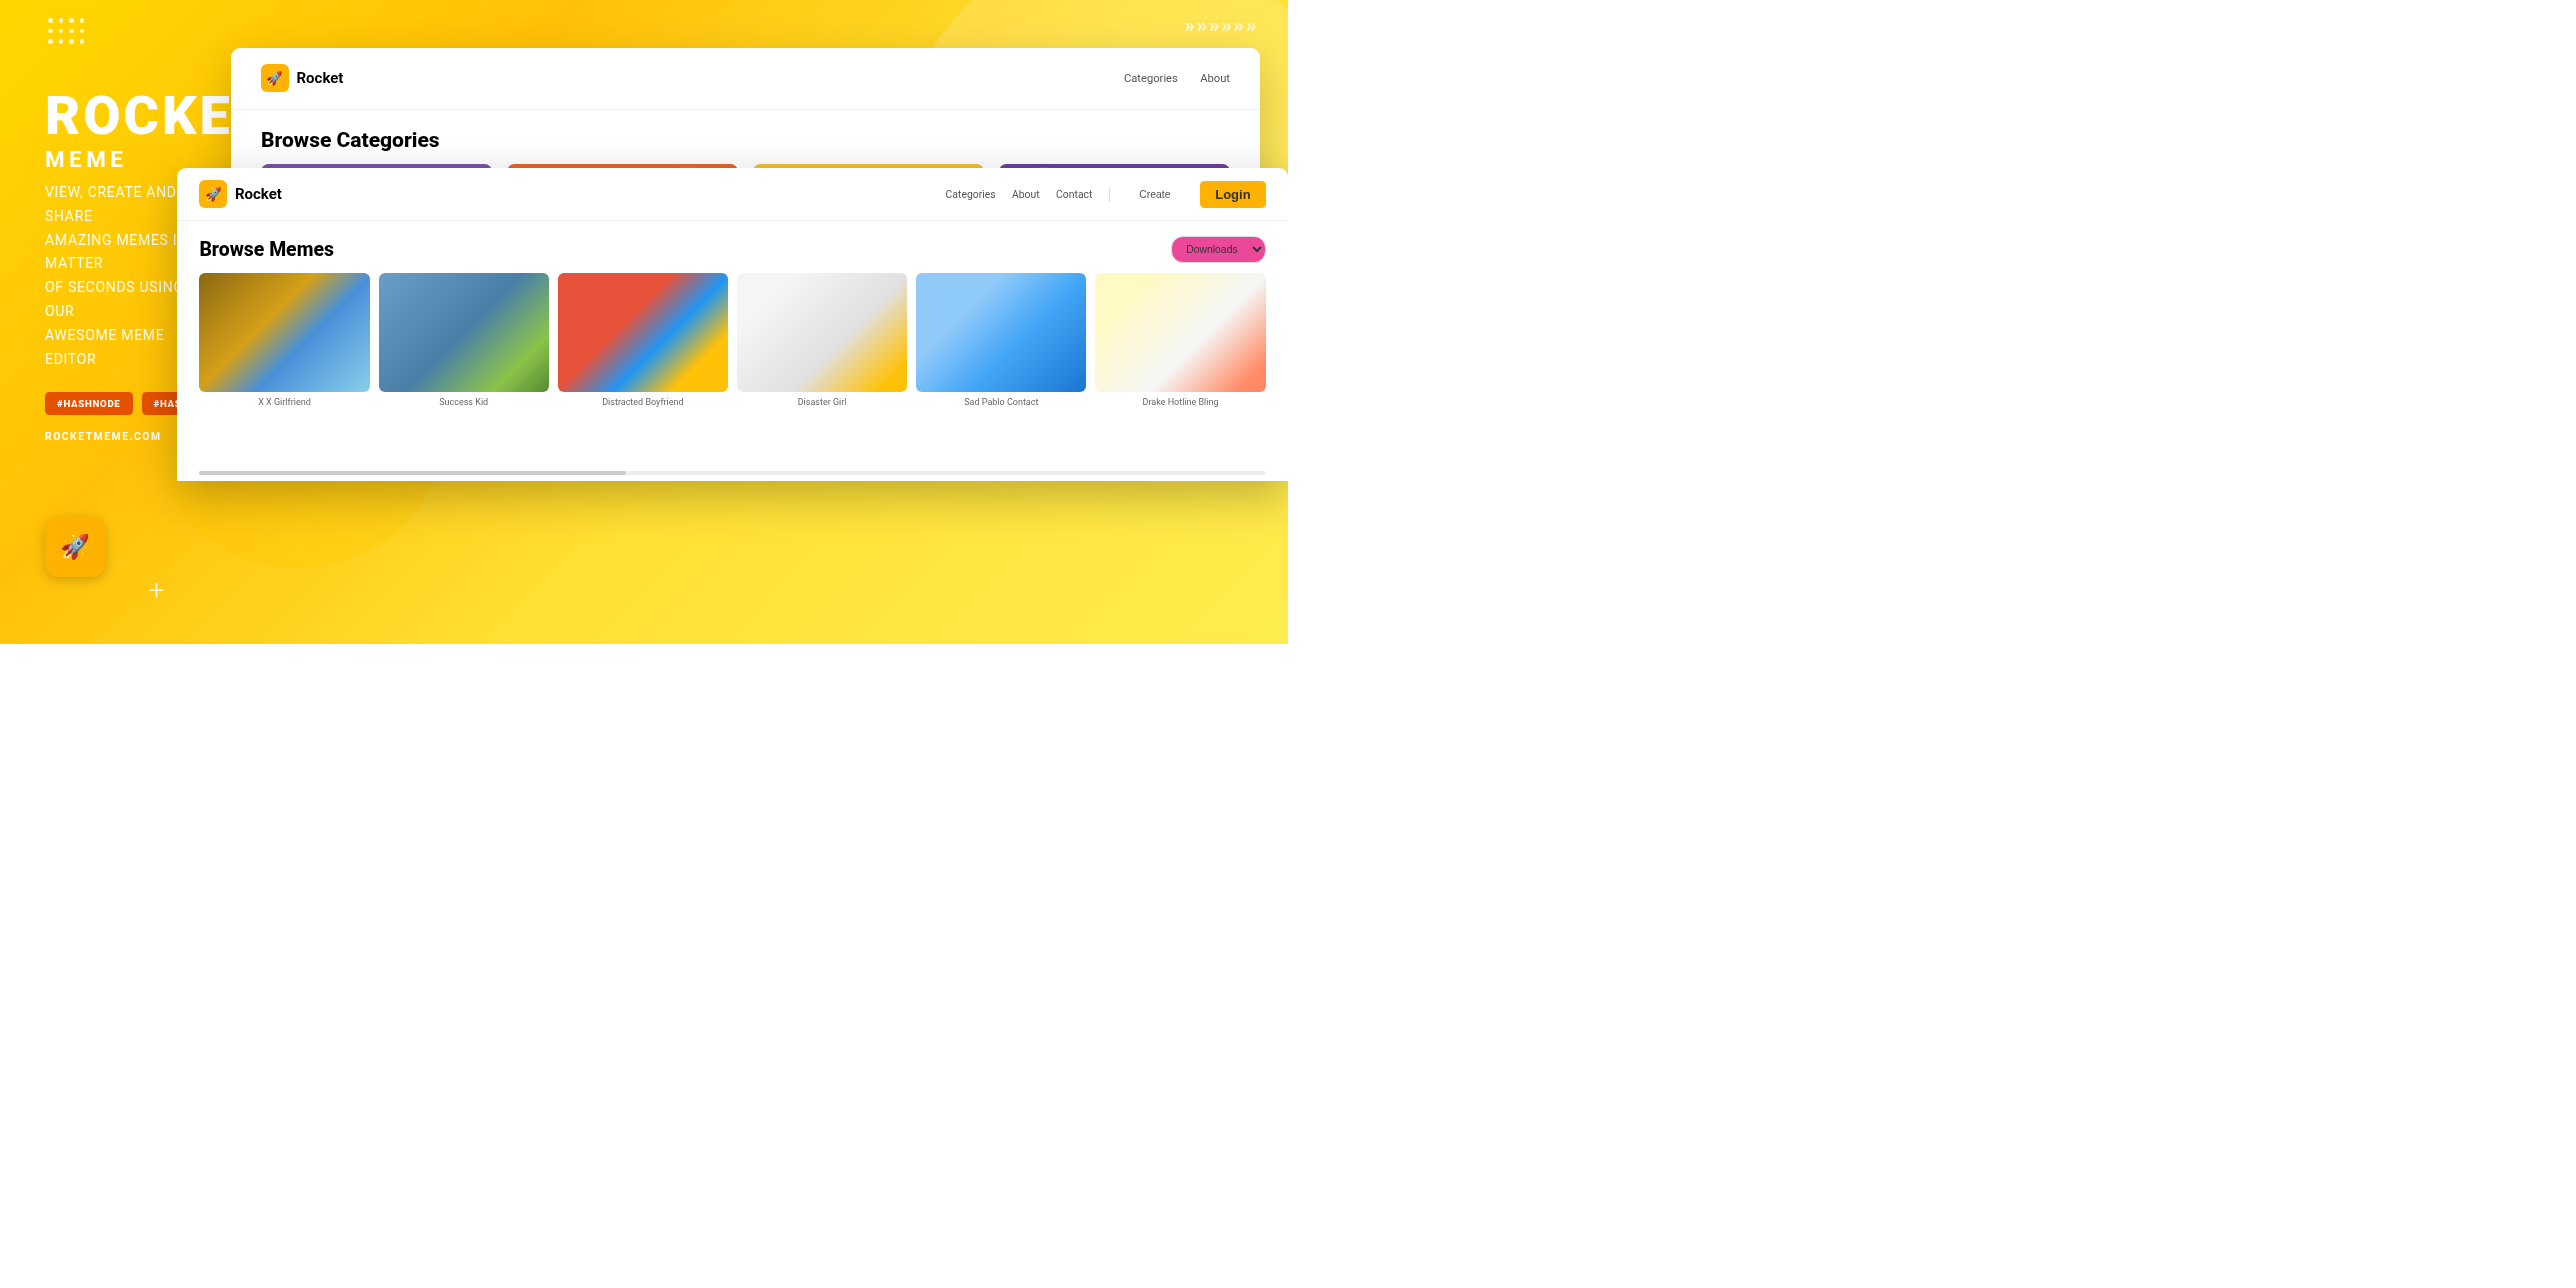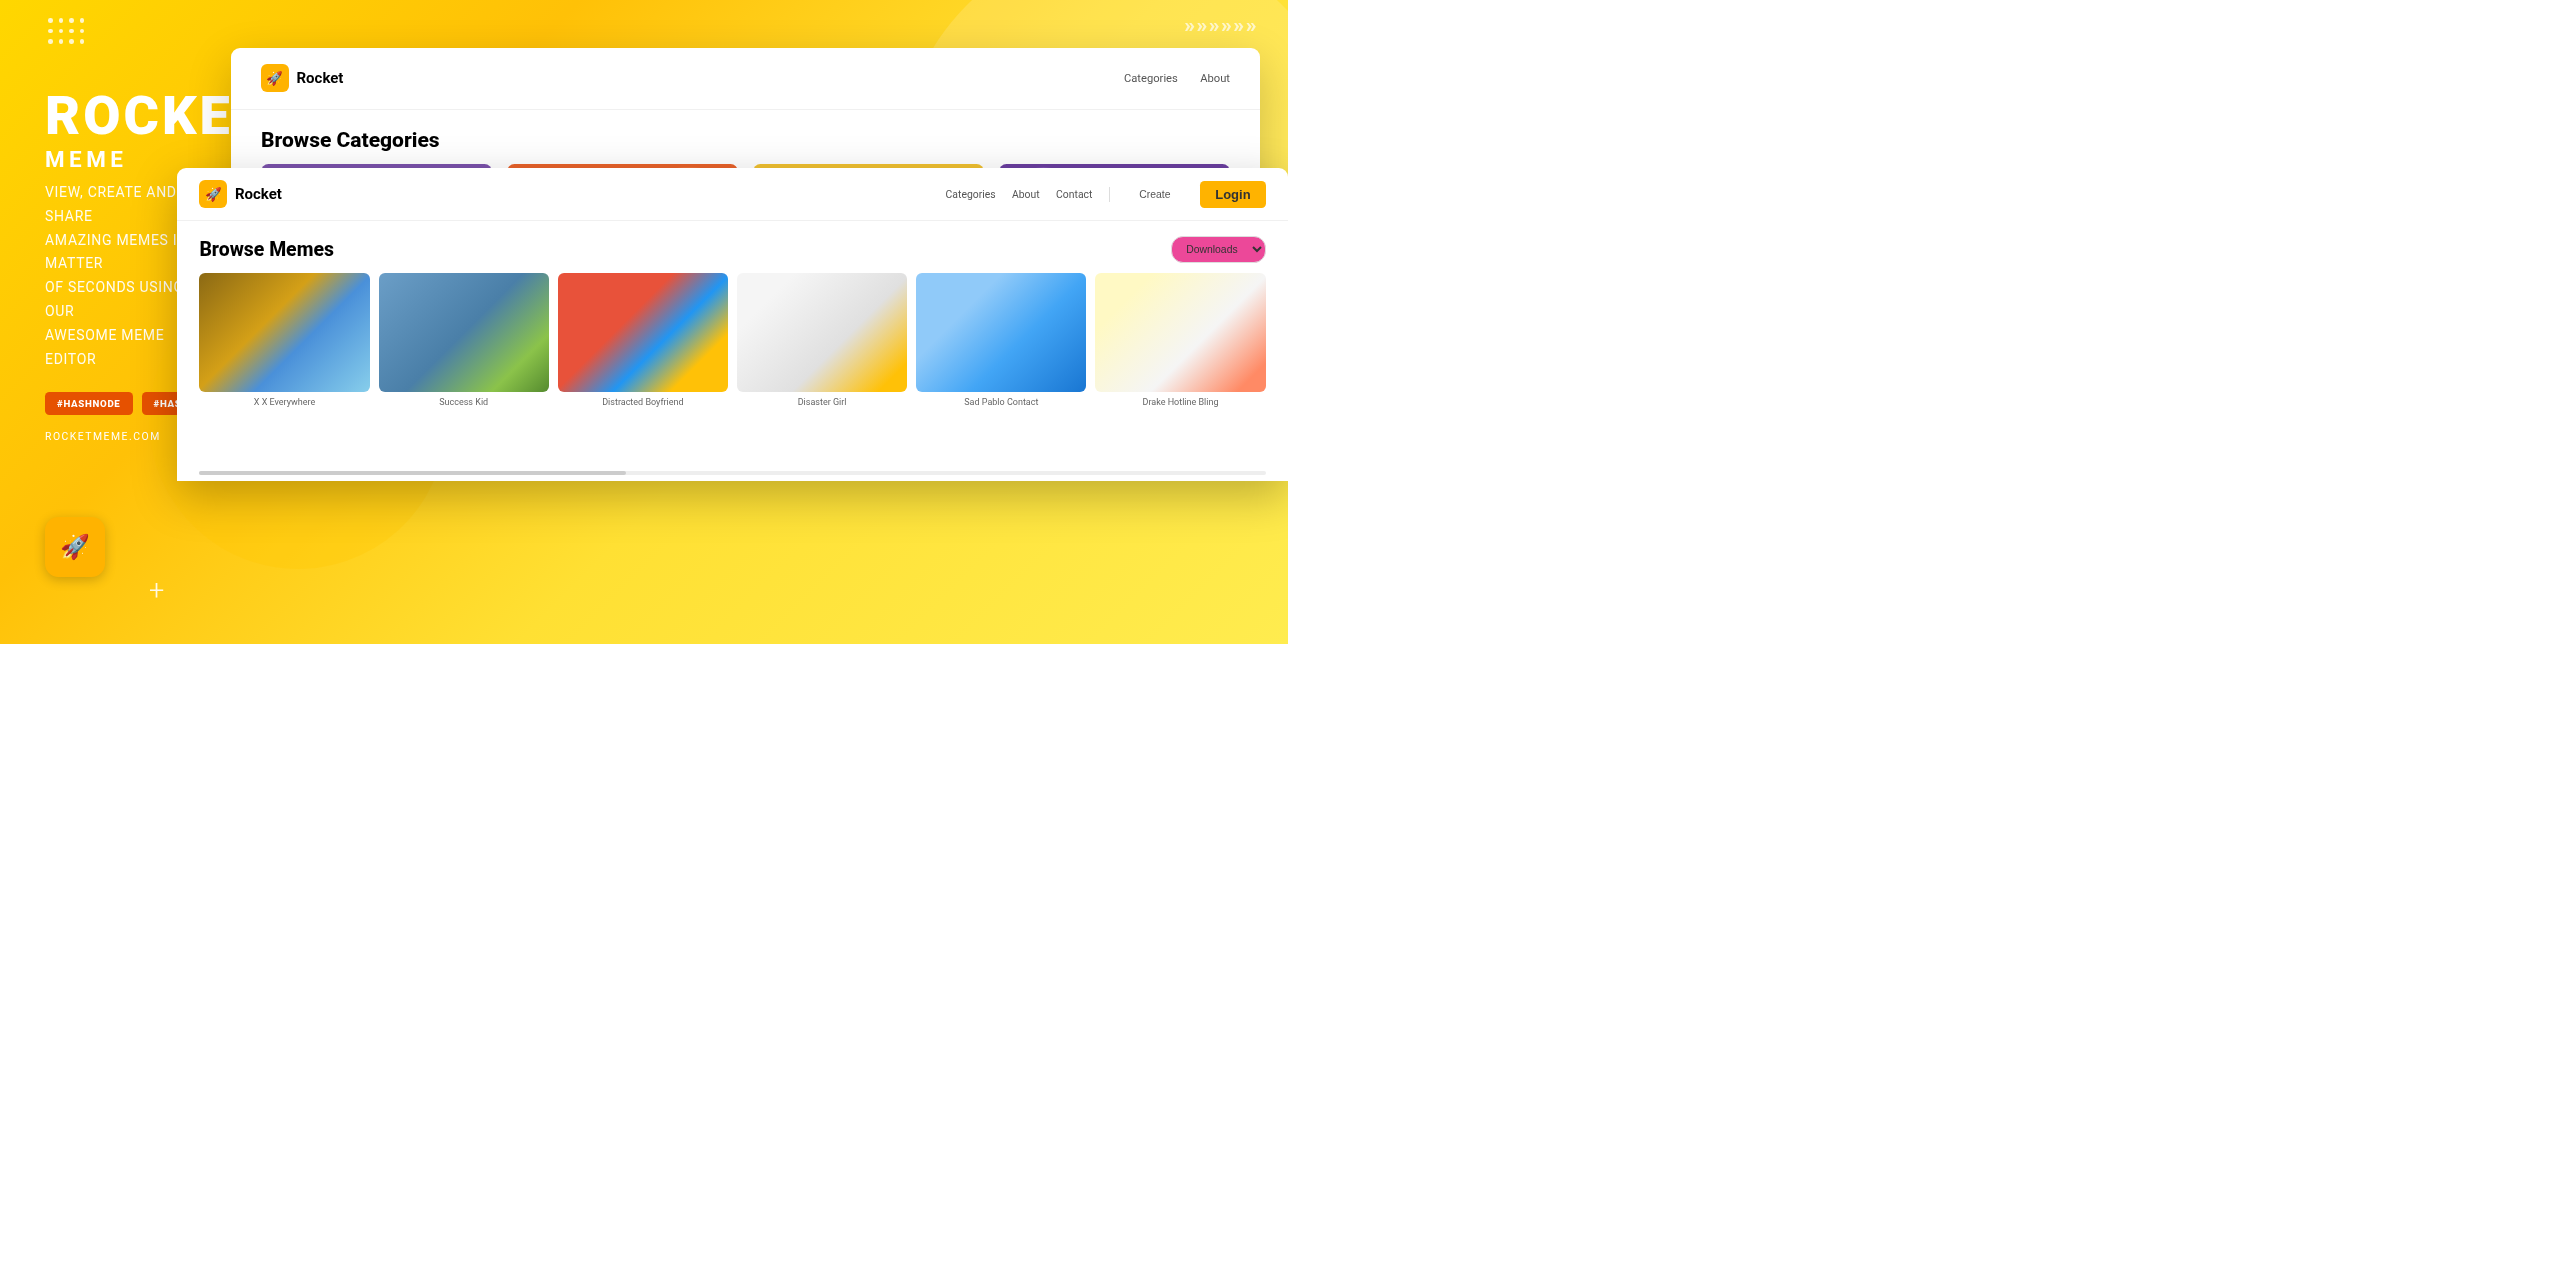--- a/index.html
+++ b/index.html
@@ -111,21 +111,21 @@
       padding: 6px 12px;
       border-radius: 4.5px;
       font-size: 9.7px;
       font-weight: 800;
       letter-spacing: 0.7px;
       text-transform: uppercase;
     }
     .site-url {
       margin-top: 15px;
       font-size: 10.4px;
-      font-weight: 400;
+      font-weight: 700;
       letter-spacing: 1.5px;
       text-transform: uppercase;
     }
     .plus-icon {
       position: absolute;
       bottom: -164px;
       left: 104px;
       font-size: 27px;
       color: white;
       font-weight: 300;
@@ -481,21 +481,21 @@
     <select class="sort-dropdown">
       <option>Downloads</option>
     </select>
   </div>
   <div class="memes-grid">
 
   <div class="meme-card">
     <div class="meme-thumb meme-1">
       <div class="meme-figure"></div>
     </div>
-    <div class="meme-label">X X Everywhere</div>
+    <div class="meme-label">X X Girlfriend</div>
   </div>
       <div class="meme-card">
     <div class="meme-thumb meme-2">
       <div class="meme-figure"></div>
     </div>
     <div class="meme-label">Success Kid</div>
   </div>
       <div class="meme-card">
     <div class="meme-thumb meme-3">
       <div class="meme-figure"></div>

